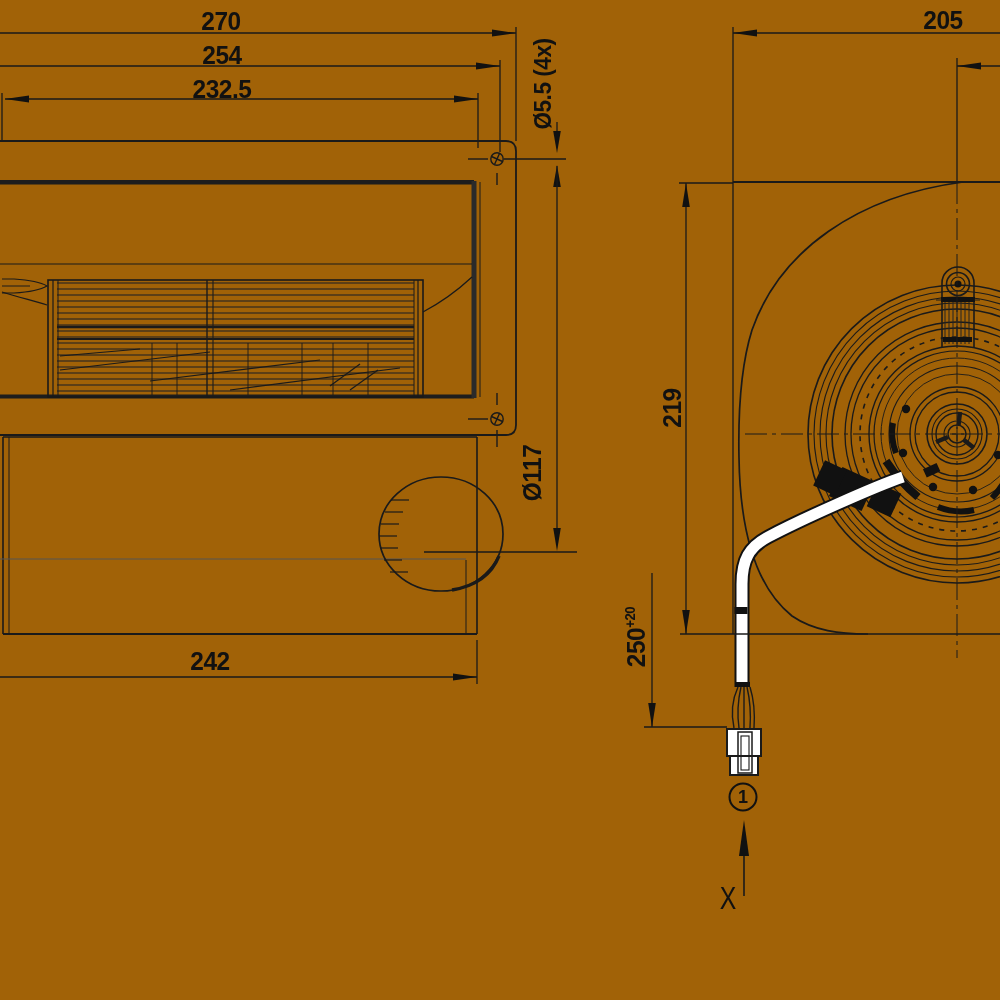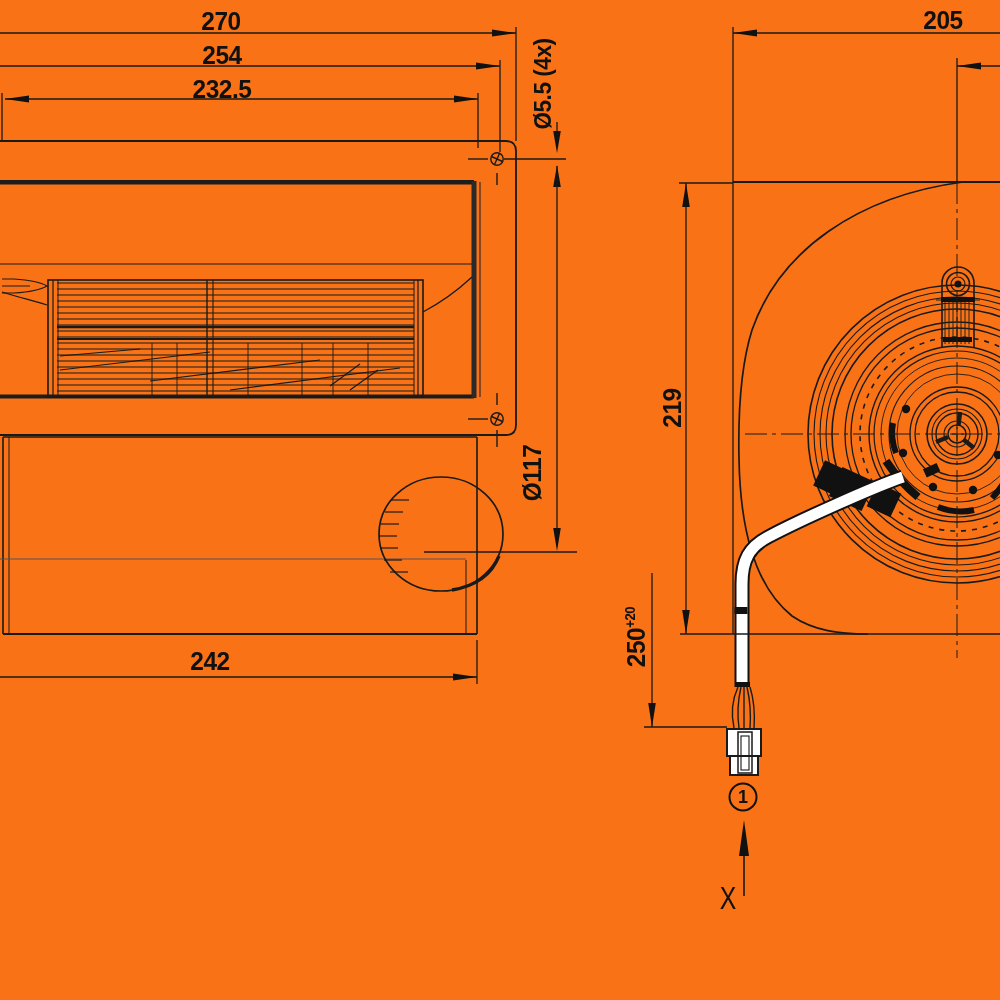--- a/index.html
+++ b/index.html
@@ -1,16 +1,16 @@
 <!DOCTYPE html>
 <html><head>
 <meta charset="utf-8">
 <style>
   html,body{margin:0;padding:0;background:#fff;}
-  #stage{position:relative;width:1000px;height:1000px;background:#f97316;overflow:hidden;
+  #stage{position:relative;width:1000px;height:1000px;background:#a16207;overflow:hidden;
          font-family:"Liberation Sans",sans-serif;}
   #art{position:absolute;left:0;top:0;}
   .lbl{position:absolute;font:700 26px "Liberation Sans",sans-serif;color:#111;
        white-space:nowrap;letter-spacing:-.5px;transform:translate(-50%,-50%) scaleX(.94);}
   .lbl.rot{transform:translate(-50%,-50%) rotate(-90deg) scaleX(.94);}
   .lbl.small{font-size:24px;}
   .lbl sup{font-size:14px;letter-spacing:-.5px;}
   .badge{position:absolute;width:25px;height:25px;border:2.4px solid #111;border-radius:50%;
          color:#111;font:700 18px/25px "Liberation Sans",sans-serif;text-align:center;
          transform:translate(-50%,-50%);}

